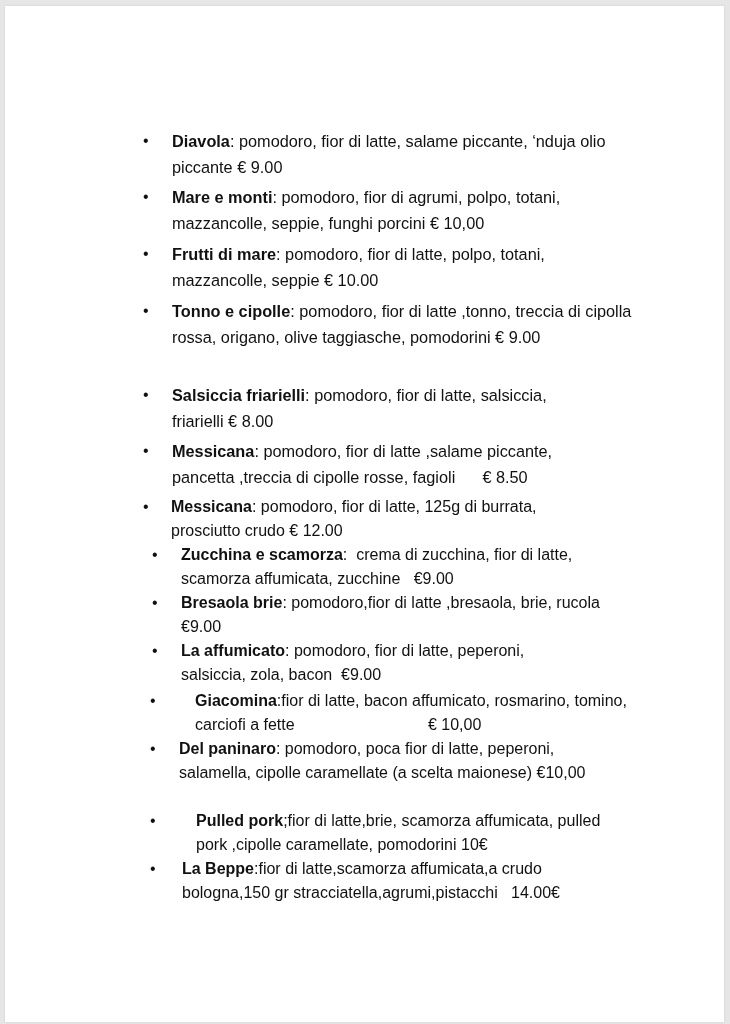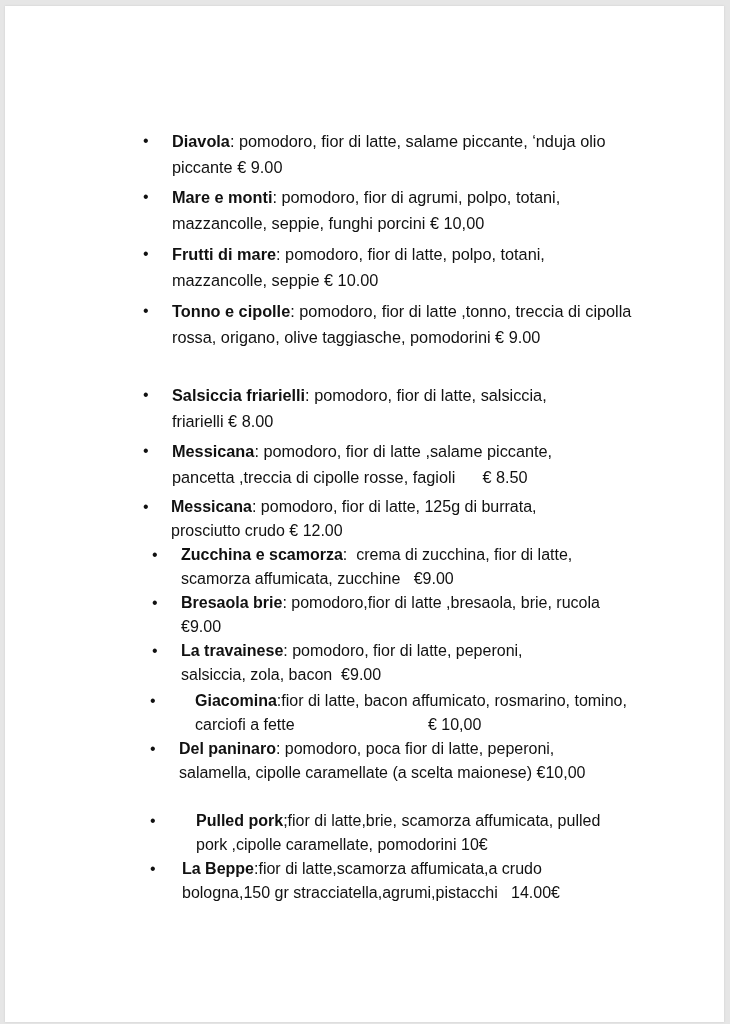--- a/index.html
+++ b/index.html
@@ -66,21 +66,21 @@
       <span class="text" style="margin-left:29px;width:420px;white-space:pre-wrap"><b>Zucchina e scamorza</b><span>:  </span><span>crema di zucchina, fior di latte, scamorza affumicata, zucchine   €9.00</span></span>
     </div>
 
     <div class="item g2" style="left:147px;top:585px;">
       <span class="bullet">•</span>
       <span class="text" style="margin-left:29px;width:430px;white-space:pre-wrap"><b>Bresaola brie</b><span>: </span><span>pomodoro,fior di latte ,bresaola, brie, rucola  €9.00</span></span>
     </div>
 
     <div class="item g2" style="left:147px;top:633px;">
       <span class="bullet">•</span>
-      <span class="text" style="margin-left:29px;width:400px;white-space:pre-wrap"><b>La travainese</b><span>: </span><span>pomodoro, fior di latte, peperoni, salsiccia, zola, bacon  €9.00</span></span>
+      <span class="text" style="margin-left:29px;width:400px;white-space:pre-wrap"><b>La affumicato</b><span>: </span><span>pomodoro, fior di latte, peperoni, salsiccia, zola, bacon  €9.00</span></span>
     </div>
 
     <div class="item g2" style="left:145px;top:683px;">
       <span class="bullet">•</span>
       <span class="text" style="margin-left:45px;width:440px;white-space:pre-wrap"><b>Giacomina</b><span>:</span><span>fior di latte, bacon affumicato, rosmarino, tomino, carciofi a fette                              € 10,00</span></span>
     </div>
 
     <div class="item g2" style="left:145px;top:731px;">
       <span class="bullet">•</span>
       <span class="text" style="margin-left:29px;width:440px"><b>Del paninaro</b><span>: </span><span>pomodoro, poca fior di latte, peperoni, salamella, cipolle caramellate (a scelta maionese) €10,00</span></span>

